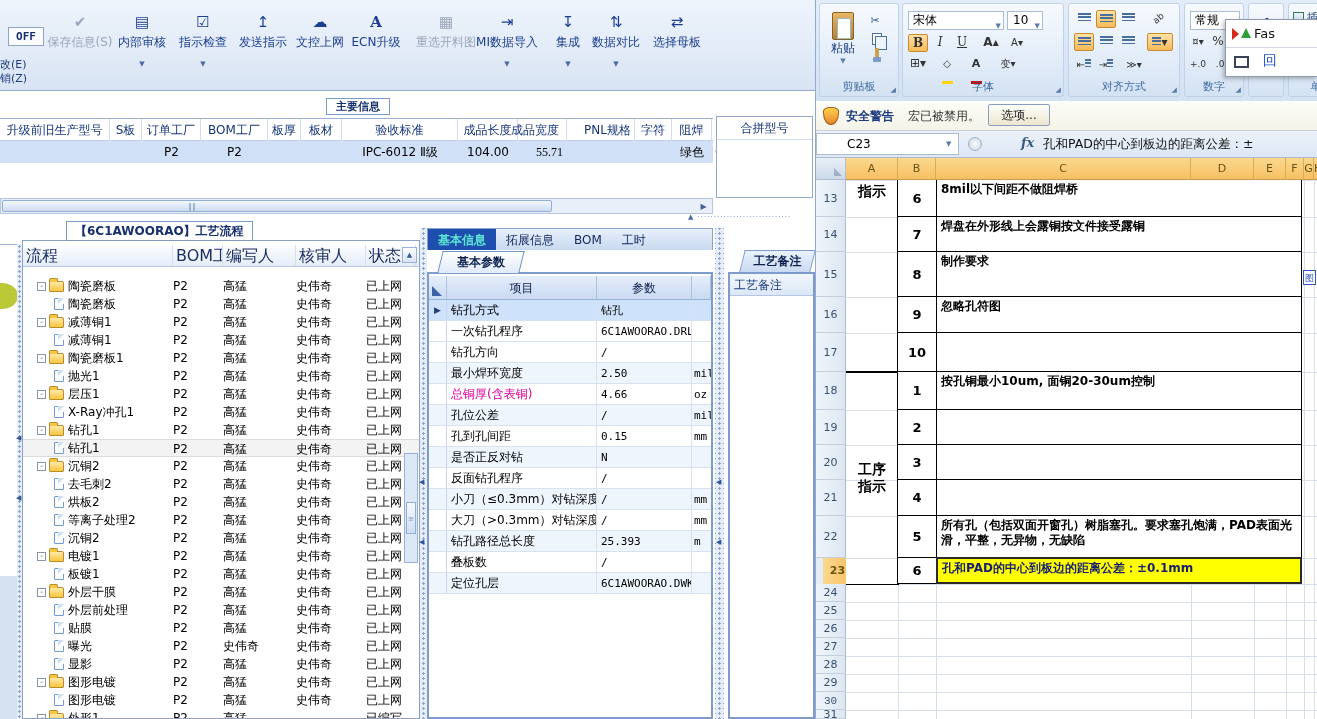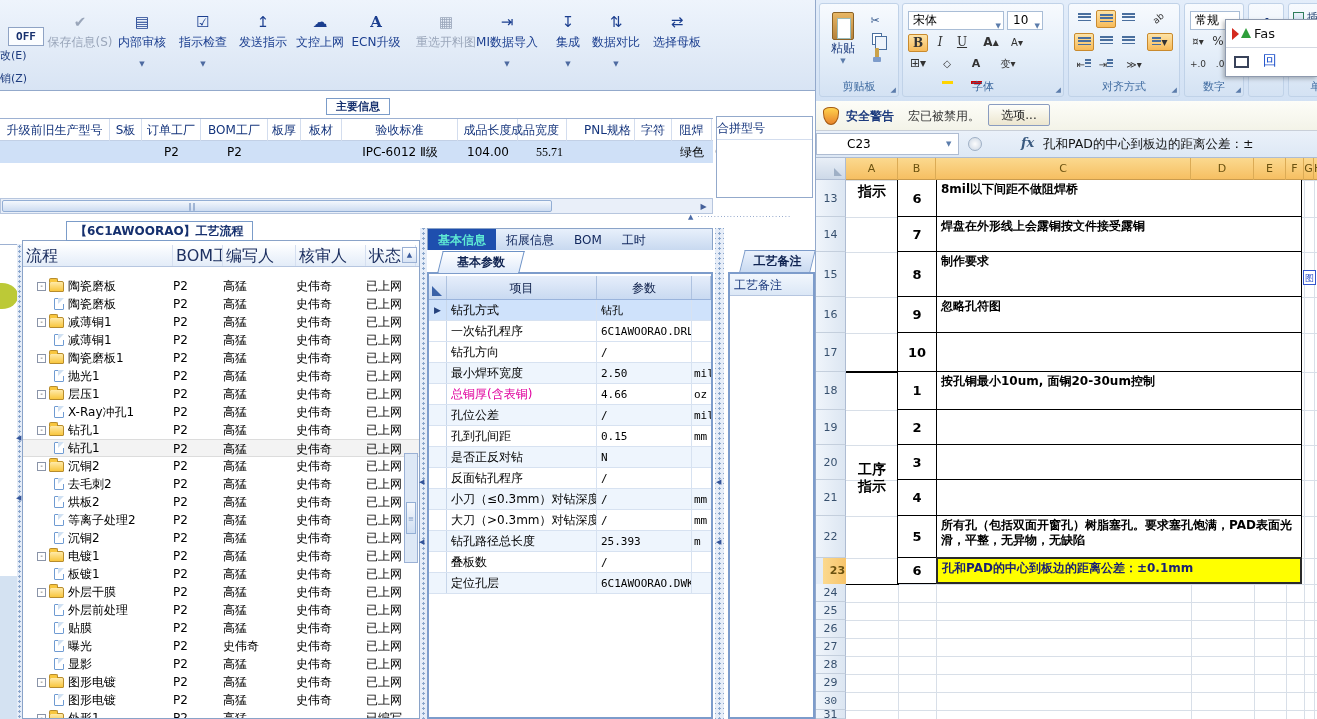--- a/index.html
+++ b/index.html
@@ -17,21 +17,21 @@
 .tbtn.dis{color:#9aa6ba}
 .tdd{position:absolute;top:60px;transform:translateX(-50%);font-size:7px;color:#4d6aa0}
 .ecnA{font-weight:bold;font-family:"DejaVu Serif",serif}
 
 .main-lbl{position:absolute;left:326px;top:98px;width:64px;height:17px;background:#fff;border:1px solid #7b9cc9;color:#16306e;font-size:11px;font-weight:bold;text-align:center;line-height:15px;z-index:5}
 .mtbl-hdr{position:absolute;top:118px;height:23px;border-top:1px solid #9db1d2;border-bottom:1px solid #c2d0e6;background:#fff}
 .mtbl-hdr .hc{position:absolute;top:0;height:22px;line-height:22px;text-align:center;color:#14347c;font-size:12px;border-right:1px solid #d3ddee;overflow:hidden;white-space:nowrap}
 .mtbl-row{position:absolute;top:141px;height:22px;background:#cfe0f7}
 .mtbl-row .vc{position:absolute;top:0;height:22px;line-height:22px;text-align:center;color:#000;font-size:12px;white-space:nowrap;overflow:hidden}
 .side-panel{position:absolute;left:716px;top:116px;width:97px;height:82px;background:#fff;border:1px solid #93a9cb}
-.side-hdr{height:23px;line-height:23px;color:#14347c;font-size:12px;border-bottom:1px solid #d3ddee}
+.side-hdr{height:23px;line-height:23px;text-align:center;color:#14347c;font-size:12px;border-bottom:1px solid #d3ddee}
 .hscroll{position:absolute;left:0;top:198px;width:713px;height:16px;background:#e9eff9;border:1px solid #b7c6de}
 .hthumb{position:absolute;left:1px;top:1px;width:550px;height:12px;background:linear-gradient(#f4f8fd,#cddcf1);border:1px solid #93aed4;border-radius:2px}
 .hgrip{position:absolute;left:185px;top:2px;width:8px;height:8px;color:#7d99c2;font-size:8px;line-height:8px}
 .harrow{position:absolute;right:2px;top:2px;width:13px;height:11px;font-size:8px;color:#44609a;text-align:center;line-height:11px}
 .collapse-strip{position:absolute;left:688px;top:213px;width:104px;height:9px;color:#4a6aa6;font-size:7px;line-height:9px;text-align:center;letter-spacing:1px;white-space:nowrap;overflow:hidden}
 
 .left-strip{position:absolute;left:0;top:244px;width:17px;height:332px;background:#fff;border-top:1px solid #9db1d2}
 .ellipse{position:absolute;left:-14px;top:38px;width:32px;height:26px;background:#bcc937;border-radius:50%}
 .left-strip-bottom{position:absolute;left:0;top:576px;width:17px;height:143px;background:#d4e2f2}
 .vsplit{position:absolute;background:#e6edf8;background-image:radial-gradient(#8aa6cc 1px,transparent 1.2px);background-size:5px 5px;background-position:center}
@@ -145,21 +145,21 @@
 .embed-ic{position:absolute;width:13px;height:15px;border:1px solid #3355cc;background:#fff;color:#3355cc;font-size:9px;line-height:14px;text-align:center;z-index:4}
 </style>
 </head>
 <body>
 
 <div id="root">
 
   <div id="mes">
     <div class="mes-toolbar" id="mesToolbar">
       <div class="off-btn">OFF</div>
-      <div class="edge-lbl" style="top:48px">改(E)</div>
+      <div class="edge-lbl" style="top:57px">改(E)</div>
       <div class="edge-lbl" style="top:71px">销(Z)</div>
     <div class="tbtn dis" style="left: 80px;">
           <div class="tico">✔</div>
           <div class="tlbl">保存信息(S)</div>
         </div>
         <div class="tbtn" style="left: 142px;">
           <div class="tico">▤</div>
           <div class="tlbl">内部审核</div>
         </div>
         <div class="tdd" style="left: 142px;">▼</div>

